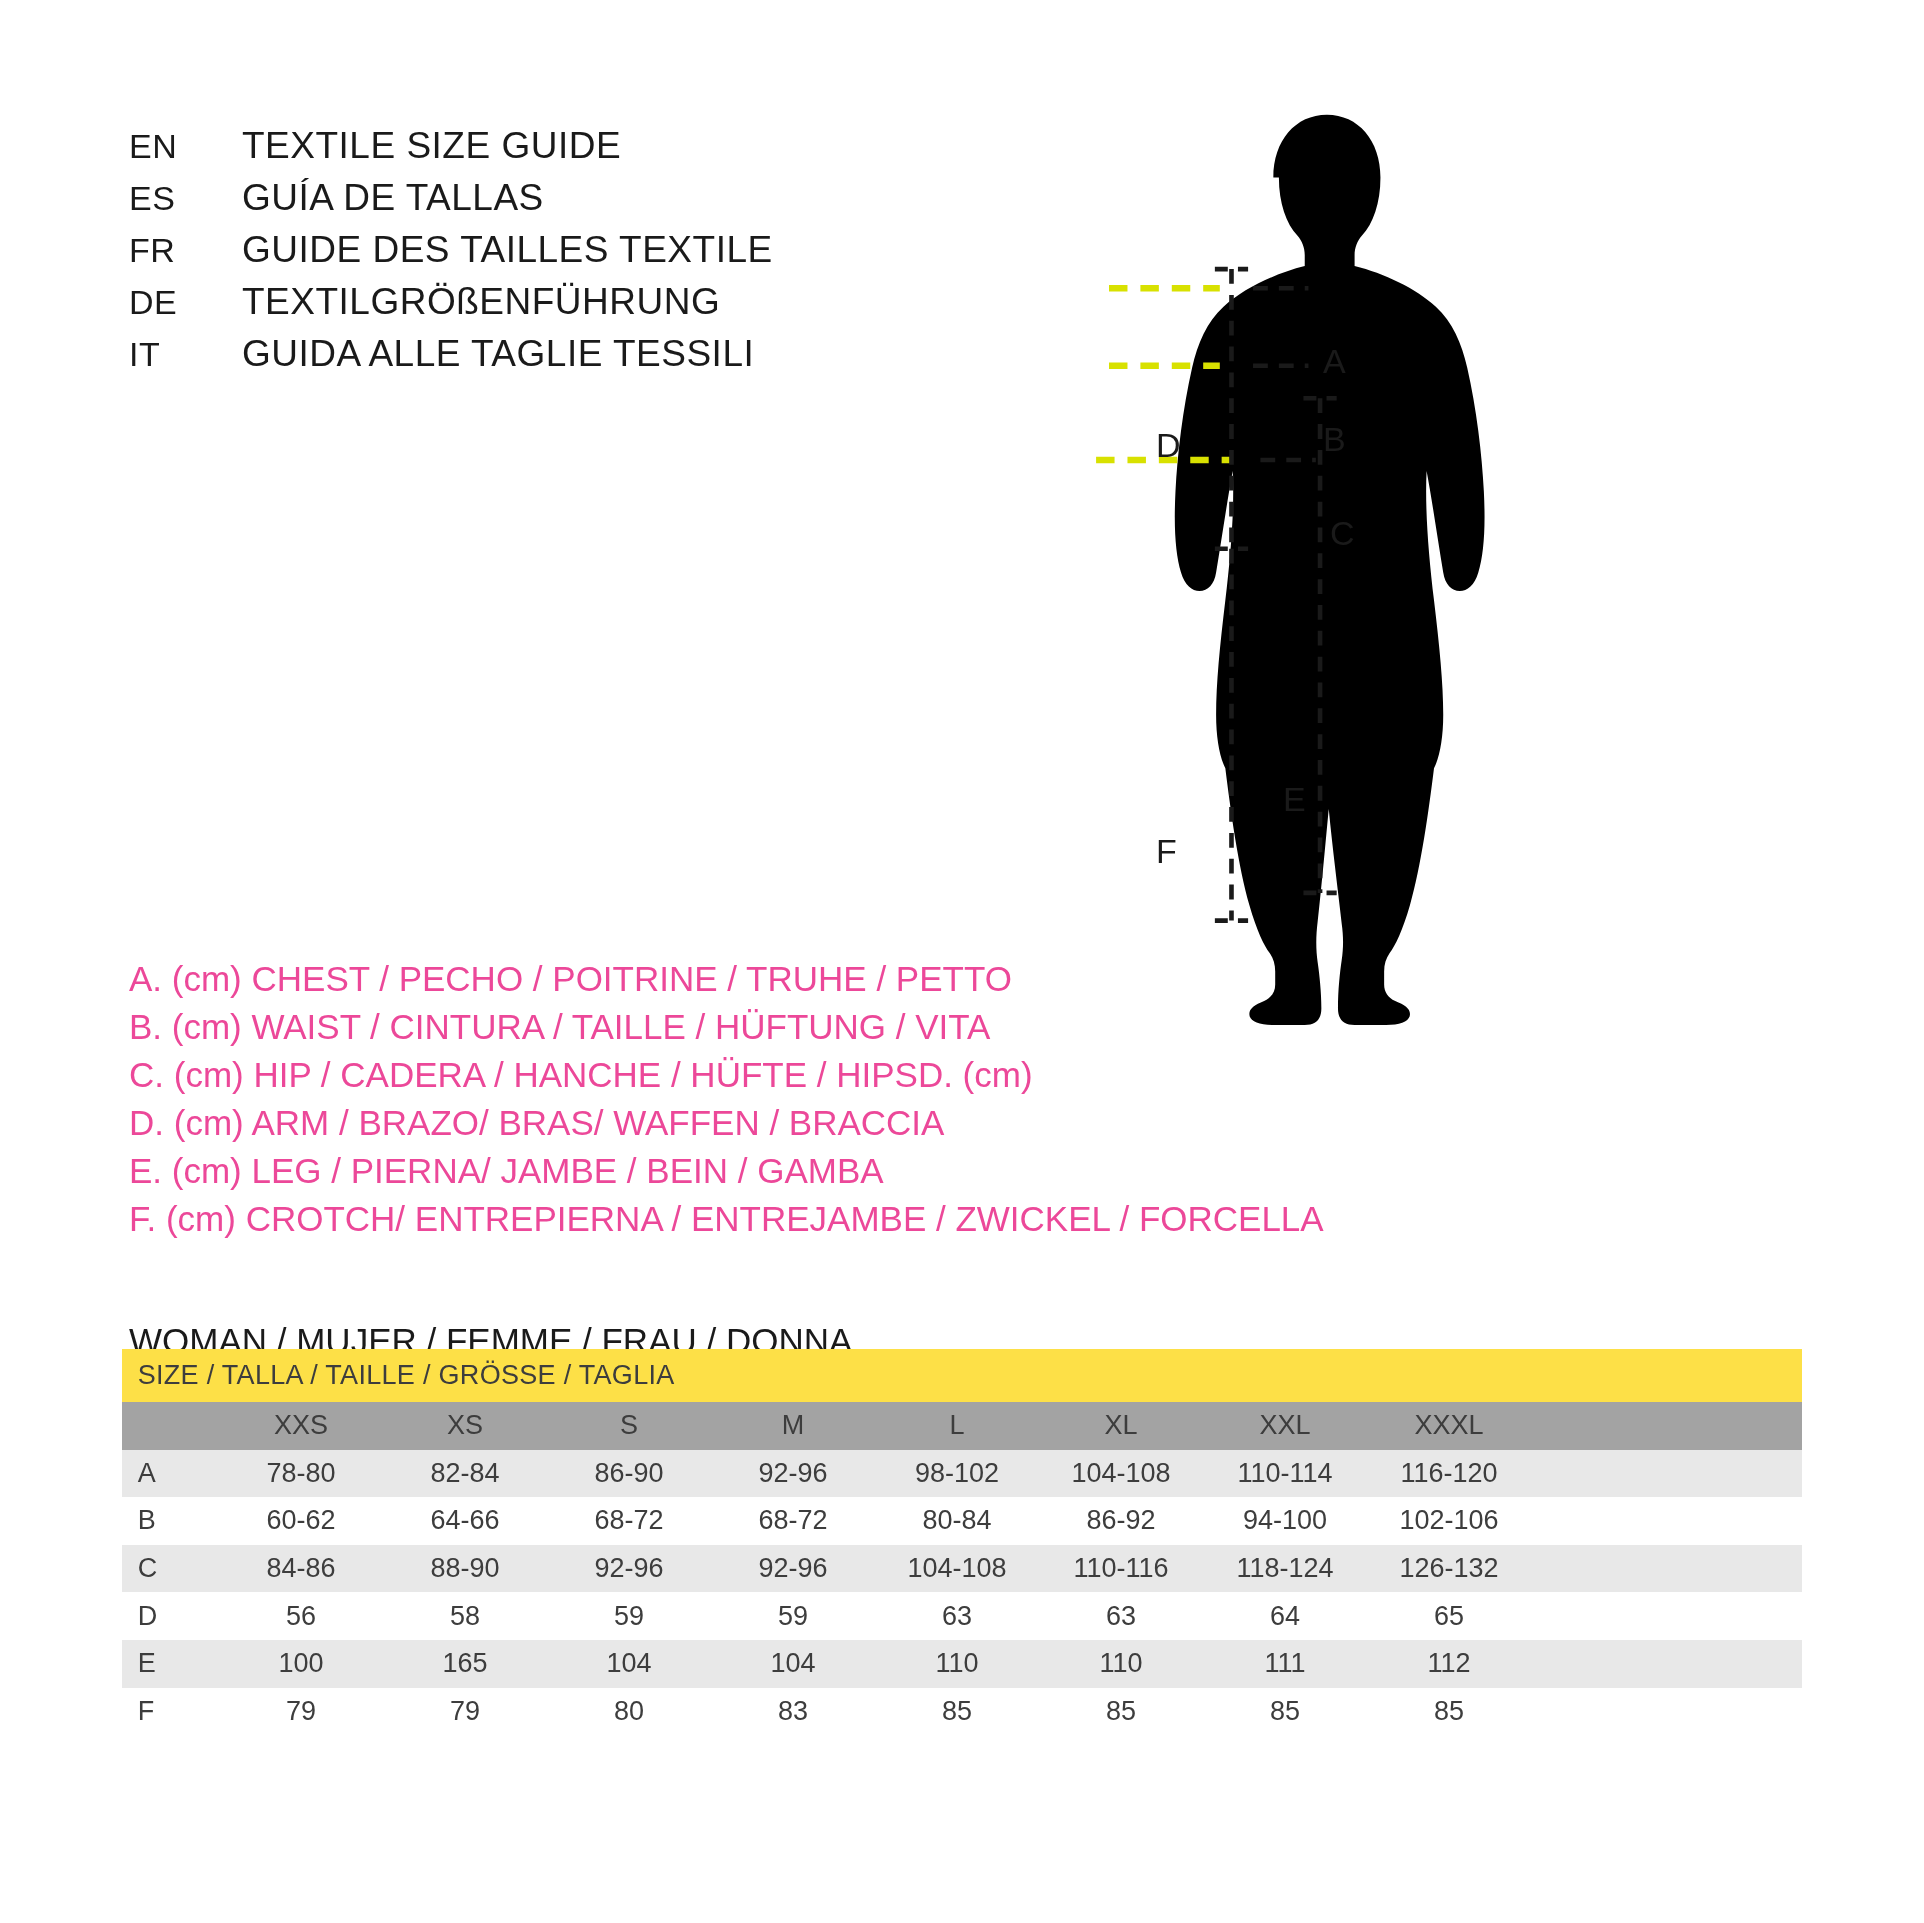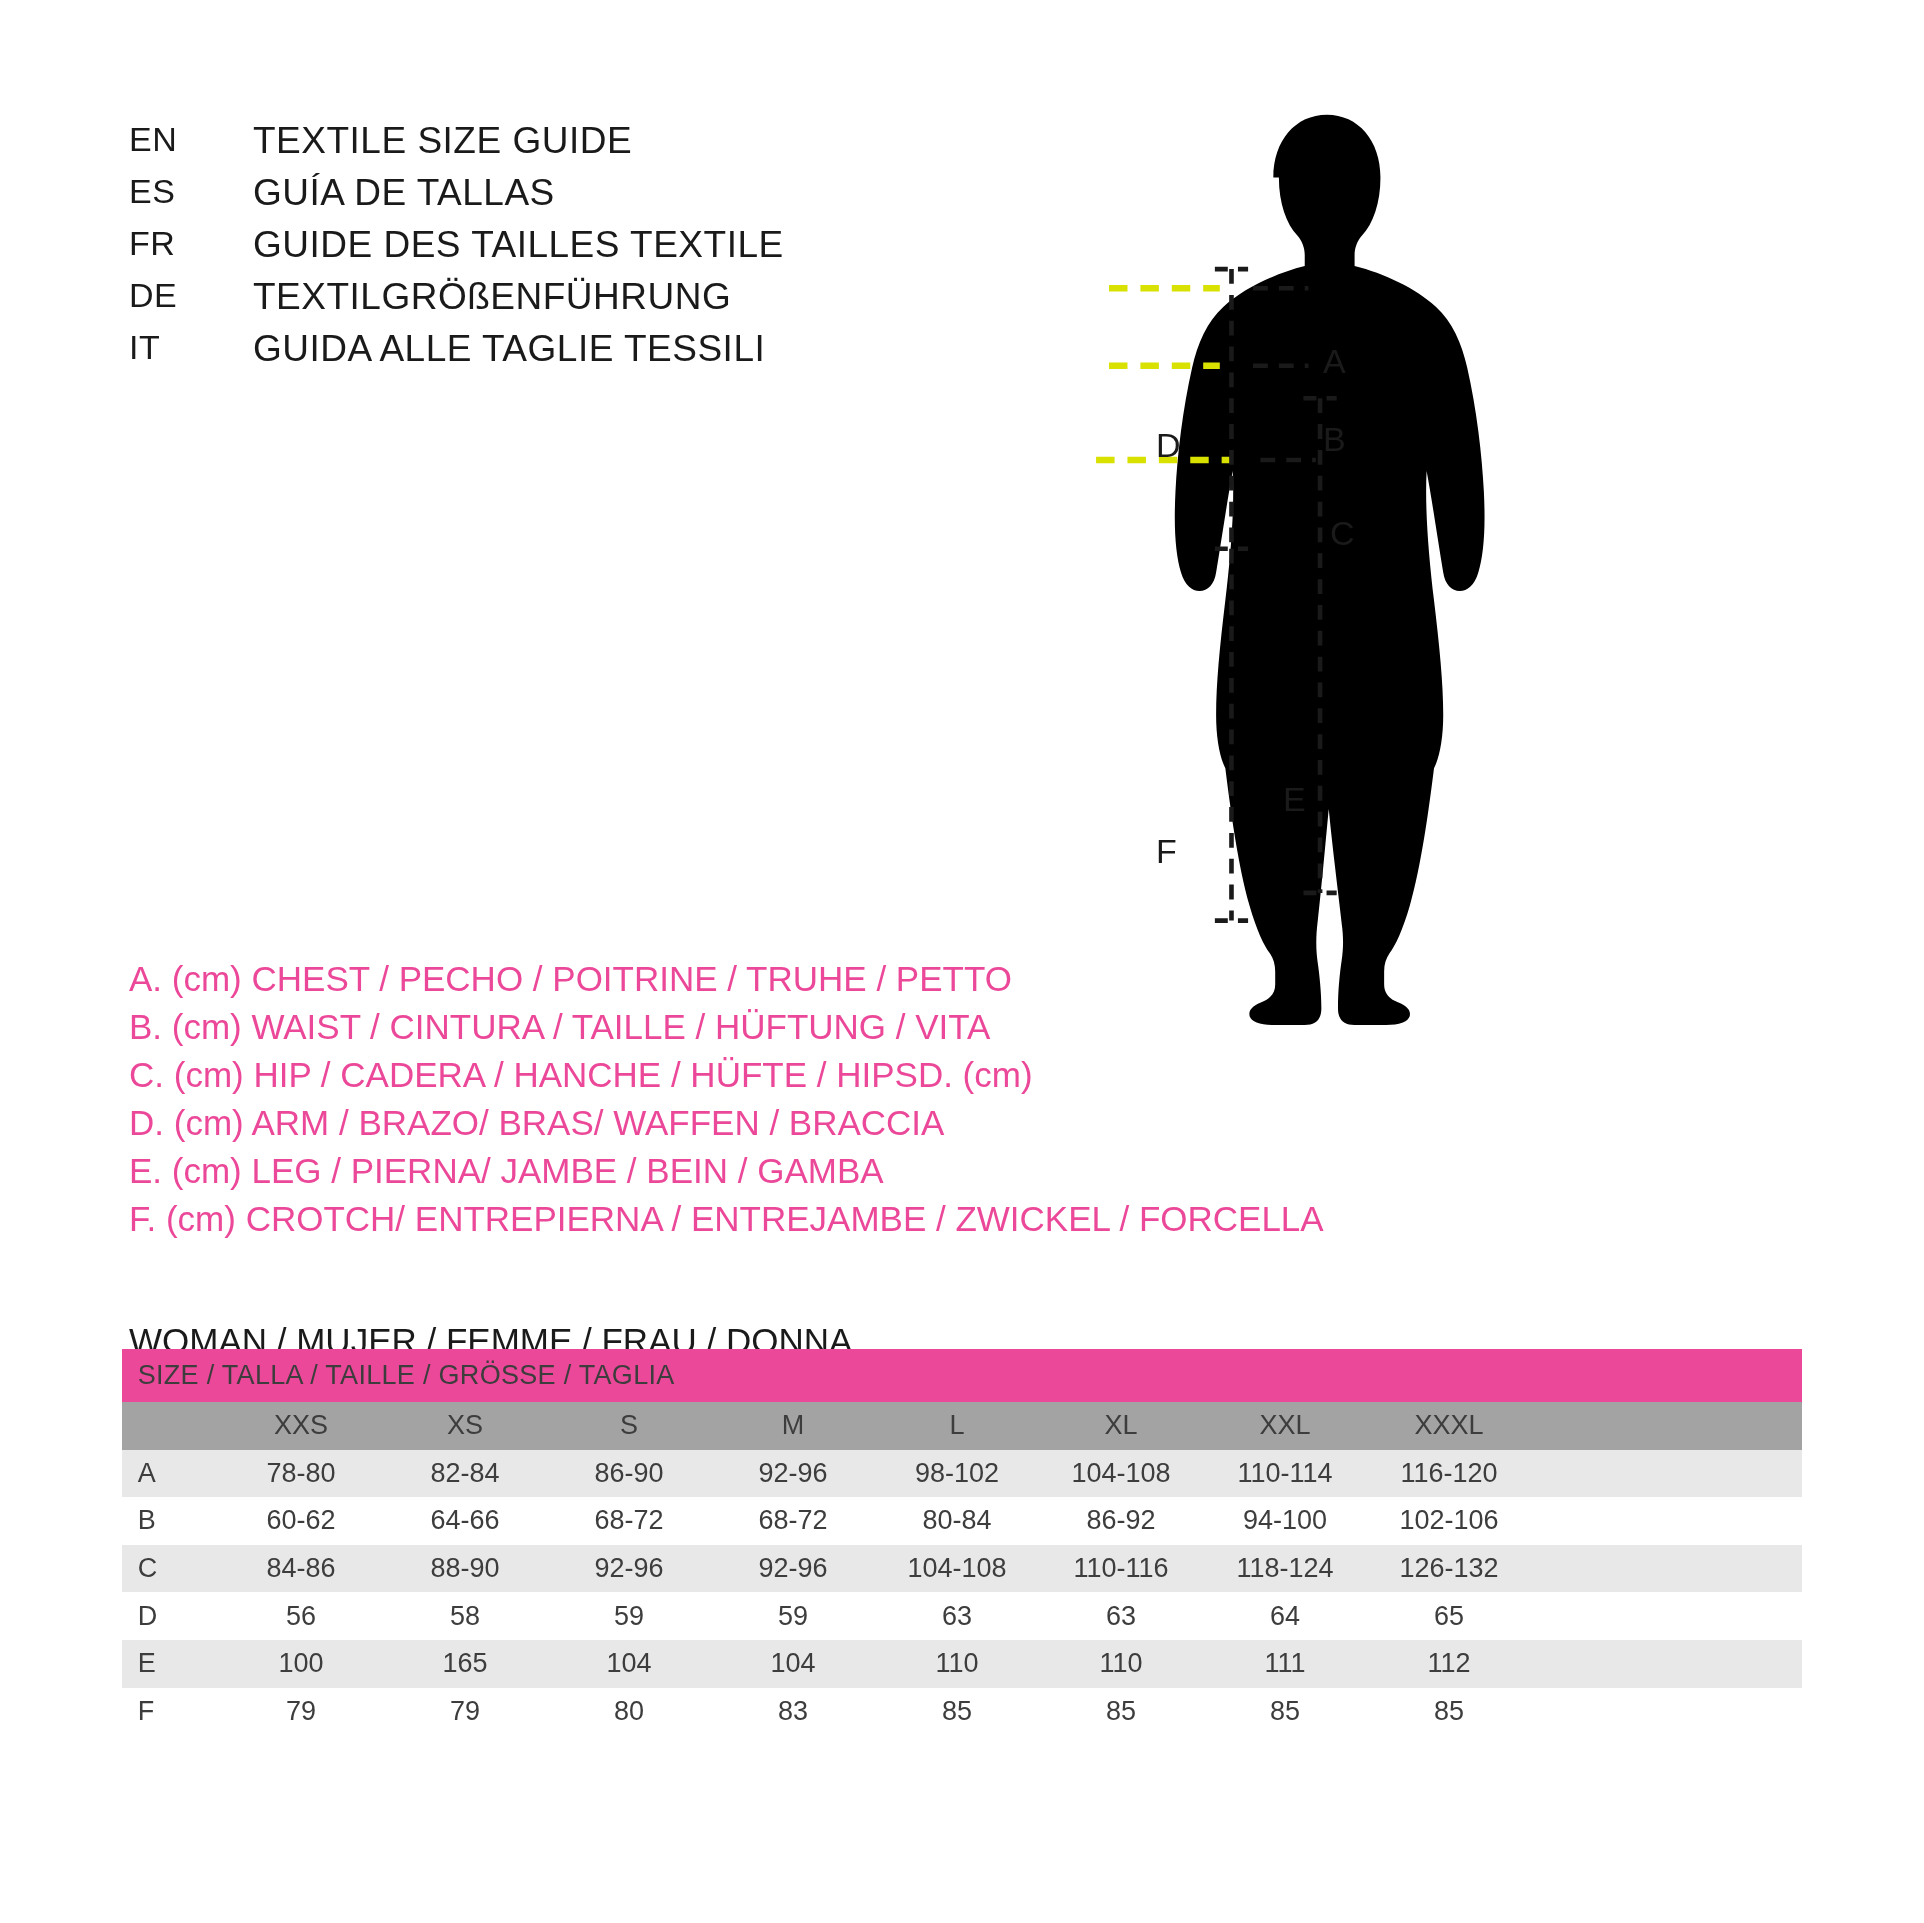--- a/index.html
+++ b/index.html
@@ -14,23 +14,22 @@
   }
 
   
   .titles {
     position: absolute;
     left: 129px;
     top: 120px;
   }
   .title-row {
     display: flex;
-    align-items: flex-start;
+    align-items: center;
     height: 52px;
-    gap: 11px;
   }
   .title-lang {
     width: 113px;
     font-size: 34px;
     letter-spacing: 0.5px;
     color: #1a1a1a;
   }
   .title-text {
     font-size: 37px;
     letter-spacing: 0.5px;
@@ -67,21 +66,21 @@
     width: 1680px;
   }
   table {
     border-collapse: collapse;
     width: 100%;
     table-layout: fixed;
   }
   caption {
     caption-side: top;
     text-align: left;
-    background: #ec4899;
+    background: #fde047;
     color: #3d3d3d;
     font-size: 27px;
     padding: 11px 0 11px 15.7px;
     letter-spacing: 0.3px;
   }
   col.rowhdr { width: 97px; }
   col.sizecol { width: 164px; }
   col.tail { width: auto; }
   th, td {
     font-size: 27px;

